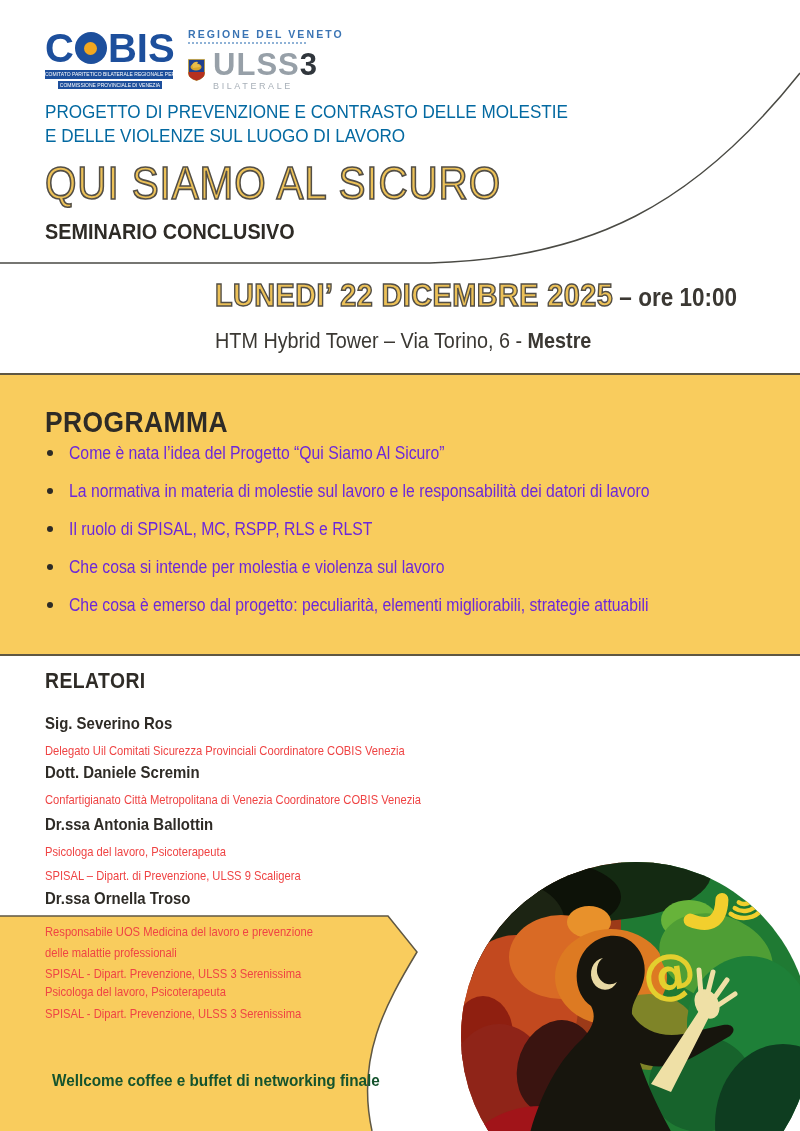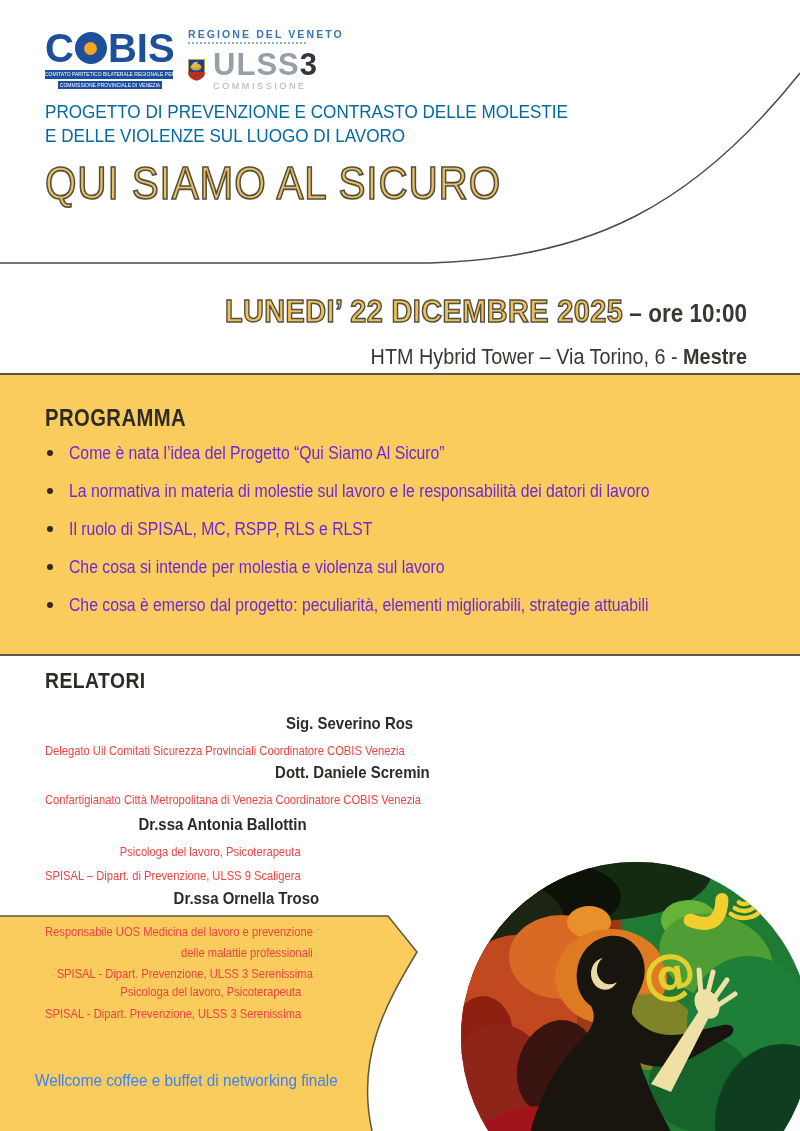--- a/index.html
+++ b/index.html
@@ -27,46 +27,46 @@
   .cond{transform:scaleX(0.9);transform-origin:0 50%;white-space:nowrap;display:block;}
   .cond88{transform:scaleX(0.88);transform-origin:0 50%;white-space:nowrap;display:block;}
   .main-title{
     position:absolute;left:45px;top:158px;font-size:46px;font-weight:400;letter-spacing:1px;
     color:#ecc158;-webkit-text-stroke:1.7px #524e46;line-height:50px;
   }
   .subtitle{position:absolute;left:45px;top:219px;font-size:22px;font-weight:700;color:#2e2b26;line-height:26px;}
   
   .overlay-svg{position:absolute;left:0;top:0;pointer-events:none;}
   
-  .event-block{position:absolute;right:53px;top:276px;text-align:right;margin-top:16px;}
+  .event-block{position:absolute;right:63px;top:276px;}
   .event-line1{white-space:nowrap;transform:scaleX(0.9);transform-origin:100% 50%;line-height:38px;}
   .event-date{font-size:32px;font-weight:800;color:#ecc158;-webkit-text-stroke:1.5px #524e46;letter-spacing:0.5px;}
   .event-time{font-size:25px;font-weight:600;color:#3b3833;}
   .event-line2{white-space:nowrap;transform:scaleX(0.9);transform-origin:100% 50%;font-size:22px;font-weight:500;color:#3b3833;margin-top:8px;line-height:26px;}
   .event-city{font-weight:800;}
   
   .band{
     position:absolute;left:0;top:373px;width:800px;height:283px;background:#f9cc5d;
     border-top:2px solid #5f5743;border-bottom:2px solid #5f5743;box-sizing:border-box;
   }
-  .band-heading{position:absolute;left:45px;top:30px;font-size:23px;font-weight:800;color:#2e2b26;letter-spacing:0.5px;}
+  .band-heading{position:absolute;left:45px;top:30px;font-size:30px;font-weight:800;color:#2e2b26;letter-spacing:0.5px;}
   .bullets{position:absolute;left:45px;top:66px;}
   .bullet-row{display:flex;align-items:flex-start;height:24px;margin-bottom:14px;}
   .bullet-dot{width:6px;height:6px;border-radius:50%;background:#2e2b26;margin:9px 16px 0 2px;flex:none;}
   .bullet-text{font-size:17.5px;color:#6d28d9;line-height:24px;}
   
   .rel-heading{position:absolute;left:45px;top:668px;font-size:22px;font-weight:800;color:#2e2b26;letter-spacing:0.5px;}
-  .speaker{position:absolute;left:45px;text-align:right;}
+  .speaker{position:absolute;left:45px;}
   .speaker-name{font-size:17px;font-weight:700;color:#2e2b26;line-height:26px;}
   .speaker-name .cond88{transform:scaleX(0.88);}
   .speaker-role{font-size:13px;color:#ef4444;line-height:24px;}
   .speaker-role .condr{transform:scaleX(0.86);transform-origin:0 50%;white-space:nowrap;display:block;}
   .s4-roles .speaker-role{line-height:21px;}
   .s5-roles .speaker-role{line-height:22px;}
-  .footer-note{position:absolute;left:35px;top:1070px;font-size:17px;font-weight:400;color:#3b82f6;line-height:22px;}
+  .footer-note{position:absolute;left:52px;top:1070px;font-size:17px;font-weight:700;color:#14532d;line-height:22px;}
   
   .artwork{position:absolute;left:461px;top:862px;width:350px;height:350px;}
 </style>
 </head>
 <body>
 
 <div class="page">
 
   <div class="cobis">
     <div class="cobis-word">
@@ -87,32 +87,35 @@
       <svg width="34" height="44" viewBox="0 0 34 44">
         <path d="M1,1 h32 v28 q0,9 -16,14 q-16,-5 -16,-14 Z" fill="#1e3f8f" stroke="#c9a227" stroke-width="1.5"></path>
         <path d="M1,26 h32 v3 q0,9 -16,14 q-16,-5 -16,-14 Z" fill="#b5301f"></path>
         <ellipse cx="16" cy="16" rx="11" ry="7" fill="#d9a62a"></ellipse>
         <path d="M8,12 q4,-8 12,-6 l-2,4 q6,0 6,6 l-14,2 Z" fill="#e8bc4a"></path>
       </svg>
       <div class="ulss-text">
         <div class="ulss-word">
           <span>ULSS</span><span class="ulss-num">3</span>
         </div>
-        <div class="ulss-sub">COMMISSIONE</div>
+        <div class="ulss-sub">BILATERALE</div>
       </div>
     </div>
   </div>
 
   <div class="kicker">
     <span class="cond">PROGETTO DI PREVENZIONE E CONTRASTO DELLE MOLESTIE</span>
     <span class="cond">E DELLE VIOLENZE SUL LUOGO DI LAVORO</span>
   </div>
 
   <div class="main-title">
     <span class="cond88">QUI SIAMO AL SICURO</span>
+  </div>
+  <div class="subtitle">
+    <span class="cond">SEMINARIO CONCLUSIVO</span>
   </div>
 
   <svg class="overlay-svg" width="800" height="1131" viewBox="0 0 800 1131">
     <path d="M0,263 H430 C590,259 695,205 800,73" fill="none" stroke="#4a4a44" stroke-width="1.5"></path>
   </svg>
 
   <div class="event-block">
     <div class="event-line1">
       <span class="event-date">LUNEDI’ 22 DICEMBRE 2025</span><span class="event-time"> – ore 10:00</span>
     </div>

